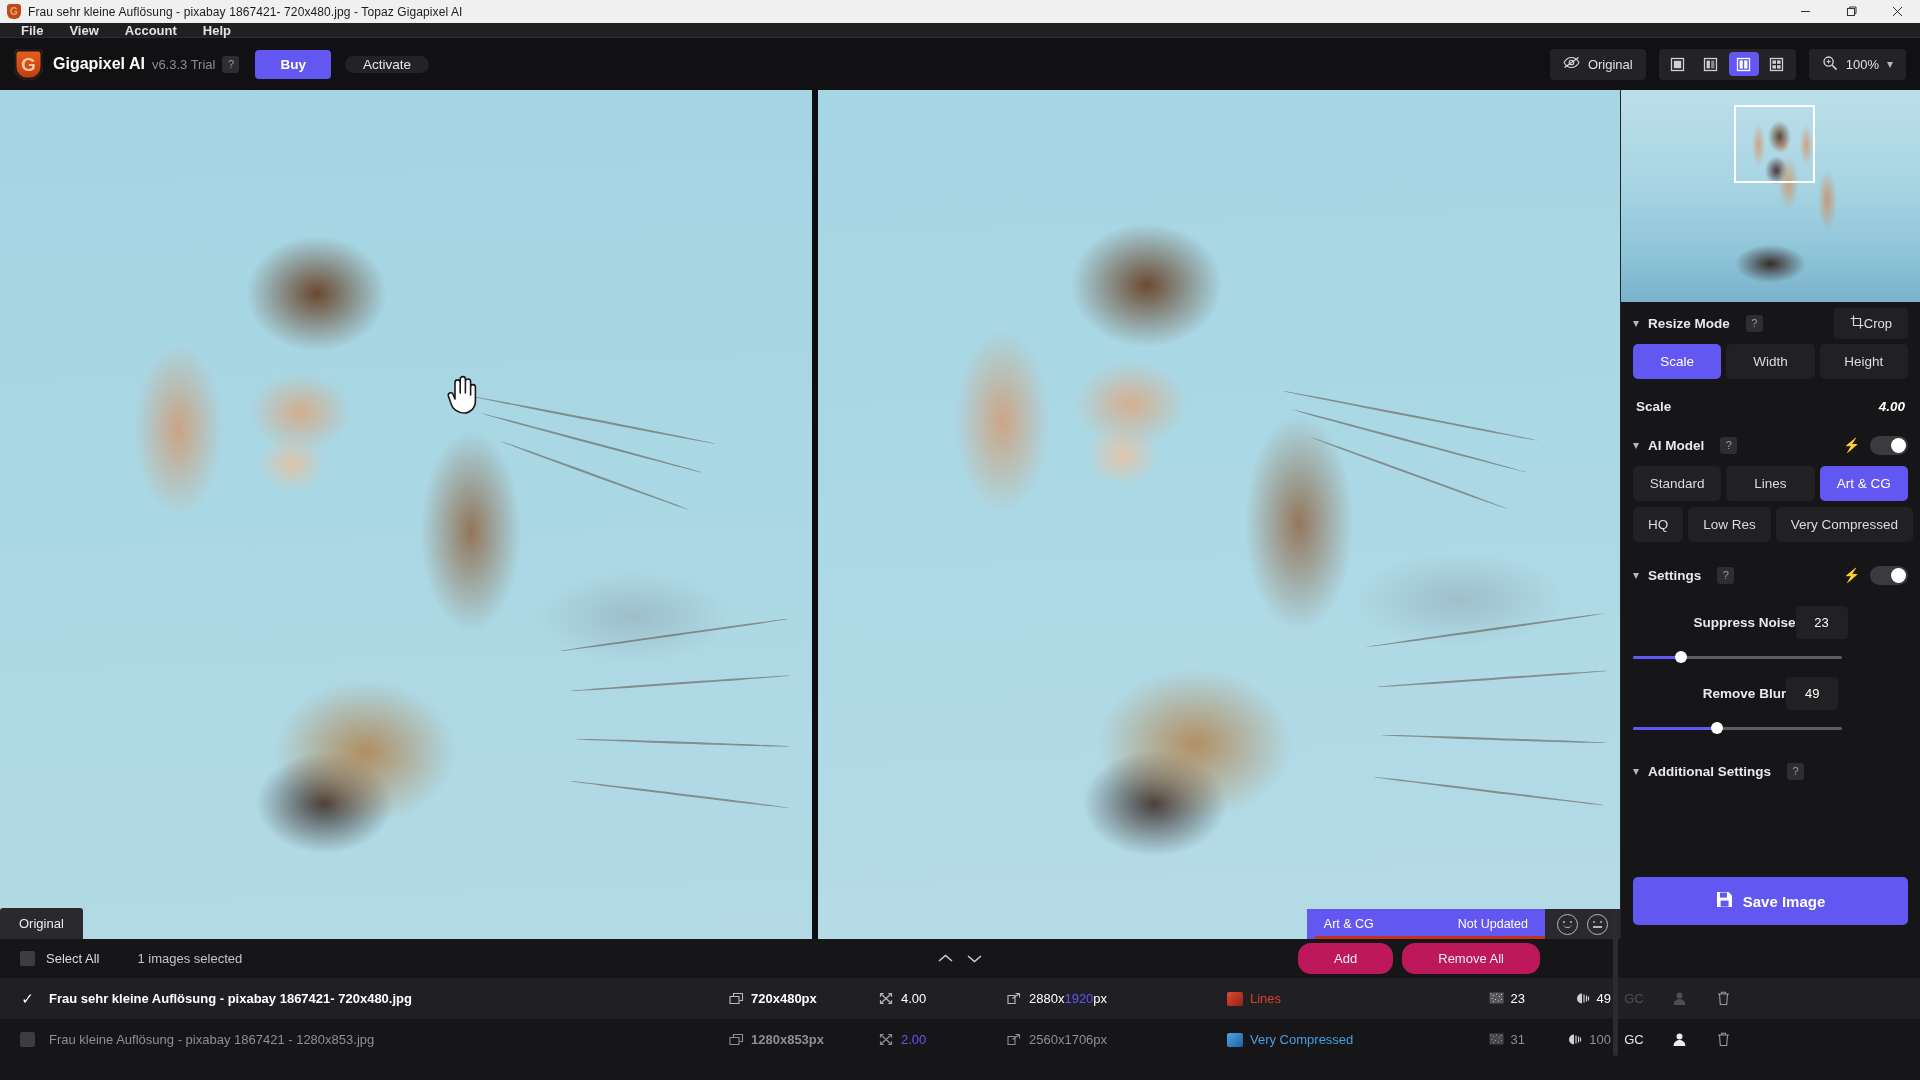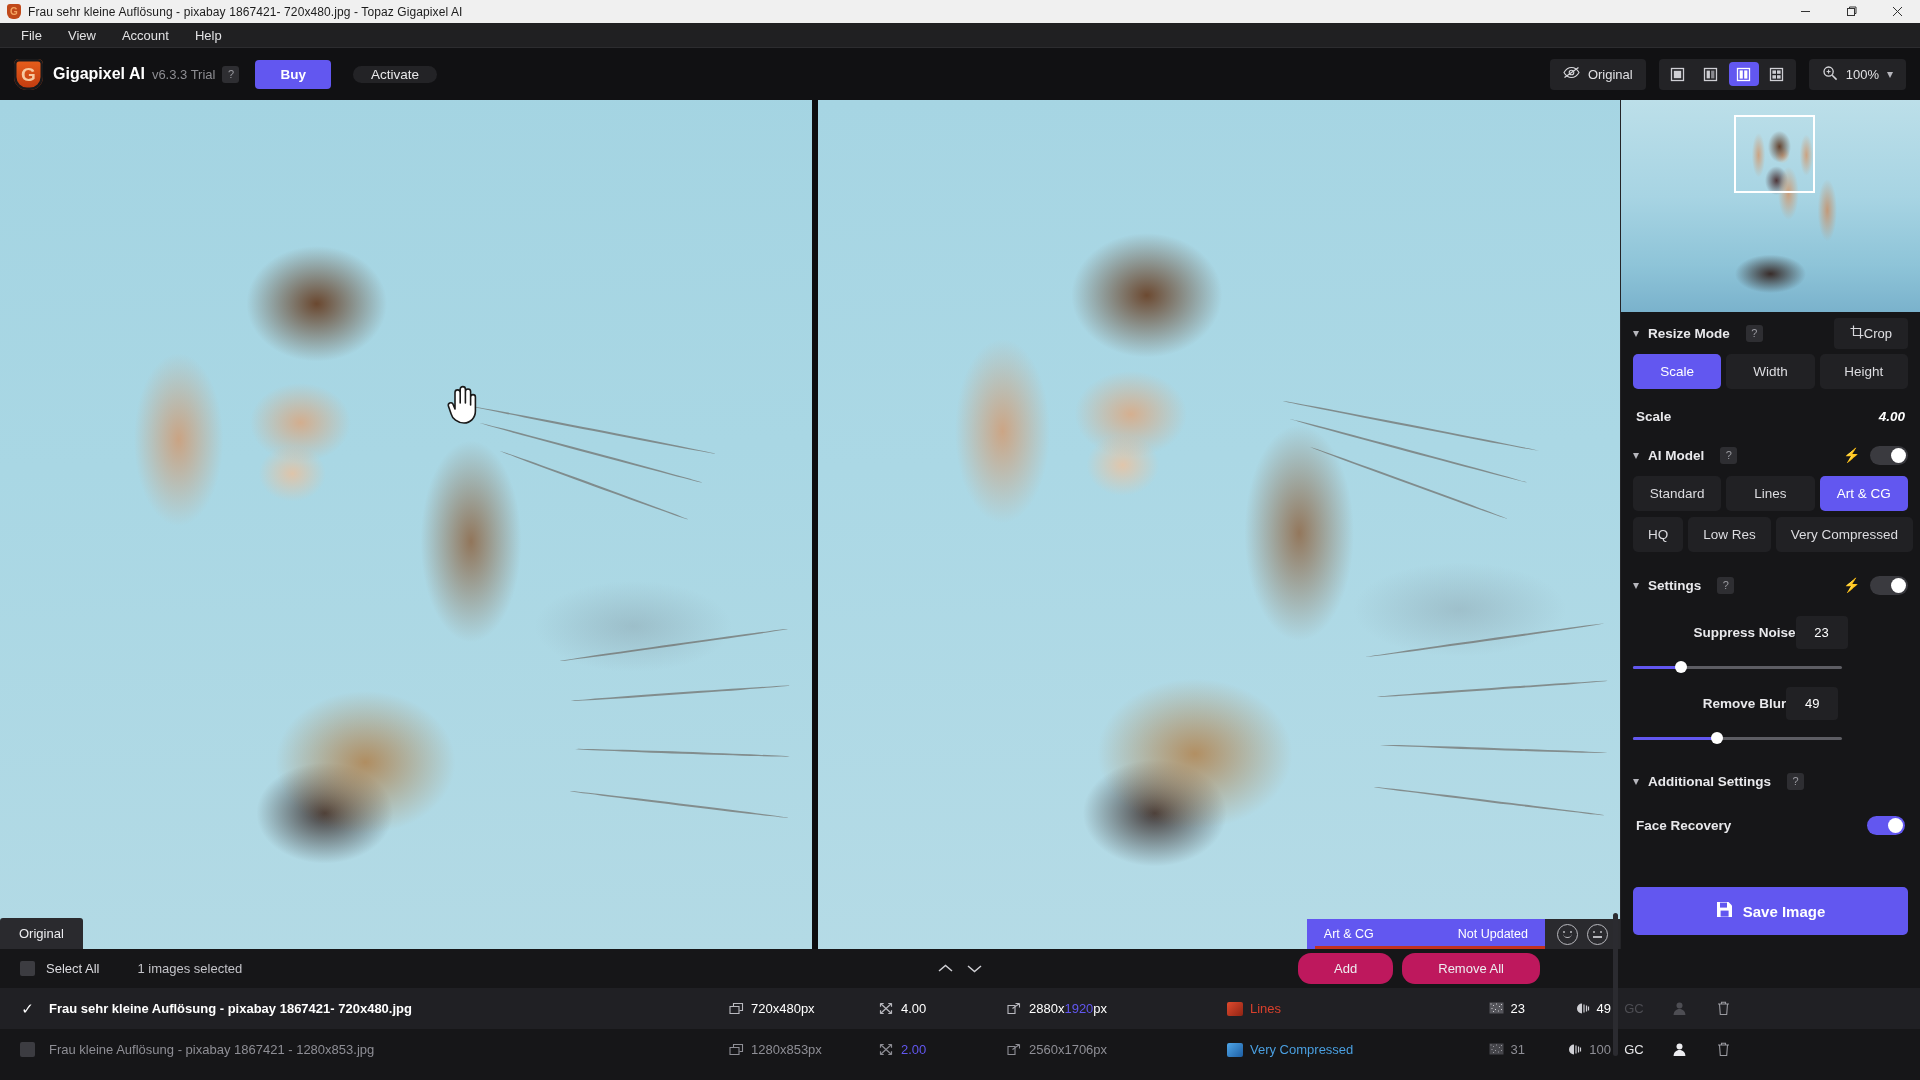--- a/index.html
+++ b/index.html
@@ -27,22 +27,22 @@
   .tb-title { font-size: 12px; color: #1c1c1c; letter-spacing: .1px; }
   .tb-ctrls { position: absolute; right: 0; top: 0; height: 23px; display: flex; }
   .tb-btn {
     width: 46px; height: 23px; display: flex; align-items: center;
     justify-content: center; color: #333;
   }
   .tb-btn svg { display: block; }
 
   
   .menubar {
-    height: 25px; background: #202022; display: flex; align-items: center;
-    padding-left: 8px; border-bottom: 1px solid #2c2c2f;
+    height: 15px; background: #202022; display: flex; align-items: center;
+    padding-left: 8px; border-bottom: 1px solid #2c2c2f; font-weight: bold;
   }
   .menu-item {
     color: #e2e2e4; font-size: 13px; padding: 3px 13px; cursor: default;
   }
 
   
   .appheader {
     height: 52px; background: #111113; display: flex; align-items: center;
     padding: 0 14px; position: relative;
   }
@@ -63,21 +63,21 @@
     color: #9a9aa0; font-size: 11px; text-align: center; line-height: 17px;
     margin-left: 7px; display: inline-block;
   }
   .btn-buy {
     background: #6257f0; color: #fff; font-size: 13.5px; font-weight: bold;
     border: none; border-radius: 4px; padding: 7px 25px; margin-left: 16px;
     cursor: pointer;
   }
   .btn-activate {
     background: #232326; color: #e8e8ea; font-size: 13.5px;
-    border: none; border-radius: 14px; padding: 1px 18px; margin-left: 22px;
+    border: none; border-radius: 14px; padding: 1px 18px; margin-left: 14px;
     cursor: pointer;
   }
   .hdr-right {
     position: absolute; right: 14px; top: 0; height: 52px;
     display: flex; align-items: center; gap: 13px;
   }
   .pill {
     background: #232326; border-radius: 4px; height: 31px;
     display: flex; align-items: center; padding: 0 13px; gap: 8px;
     color: #e0e0e3; font-size: 13px;
@@ -272,21 +272,21 @@
   .fl-rows { flex: 1; overflow: hidden; }
   .frow {
     height: 41px; display: flex; align-items: center; padding: 0 20px;
     color: #8e8e95; font-size: 13px;
   }
   .frow.sel { background: #202024; color: #fff; }
   .fname { margin-left: 14px; width: 680px; overflow: hidden;
     white-space: nowrap; text-overflow: ellipsis; }
   .frow.sel .fname { font-weight: bold; color: #fff; }
   .cell { display: flex; align-items: center; gap: 7px; }
-  .c-dim { width: 150px; }
+  .c-dim { width: 150px; font-weight: bold; }
   .c-scale { width: 128px; }
   .c-out { width: 220px; }
   .c-model { width: 226px; }
   .c-nz { width: 72px; justify-content: flex-end; }
   .c-bl { width: 86px; justify-content: flex-end; }
   .c-gc { width: 46px; justify-content: center; }
   .c-face { width: 44px; justify-content: center; }
   .c-del { width: 44px; justify-content: center; }
   .val-accent { color: #6257f0; }
   .frow.sel .c-scale { color: #fff; }
@@ -544,24 +544,20 @@
           <div class="sl-knob" style="left:40%;"></div>
         </div>
       </div>
 
       <div class="sec-head" style="margin-top:12px;">
         <span class="chev">▾</span>
         <span class="sec-title">Additional Settings</span>
         <span class="qmark">?</span>
       </div>
 
-      <div class="toggle-row">
-        <span class="sl-label">Face Recovery</span>
-        <div class="toggle-lg"></div>
-      </div>
 
     </div>
 
     <div class="sb-foot">
       <button class="save-btn">
         <span>
           <svg width="17" height="17" viewBox="0 0 17 17">
               <path d="M1 1h11.5L16 4.5V16H1z" fill="#fff"></path>
               <rect x="4" y="1.6" width="7" height="5" fill="#6257f0"></rect>
               <rect x="4.6" y="9.6" width="8" height="6" fill="#6257f0"></rect>

